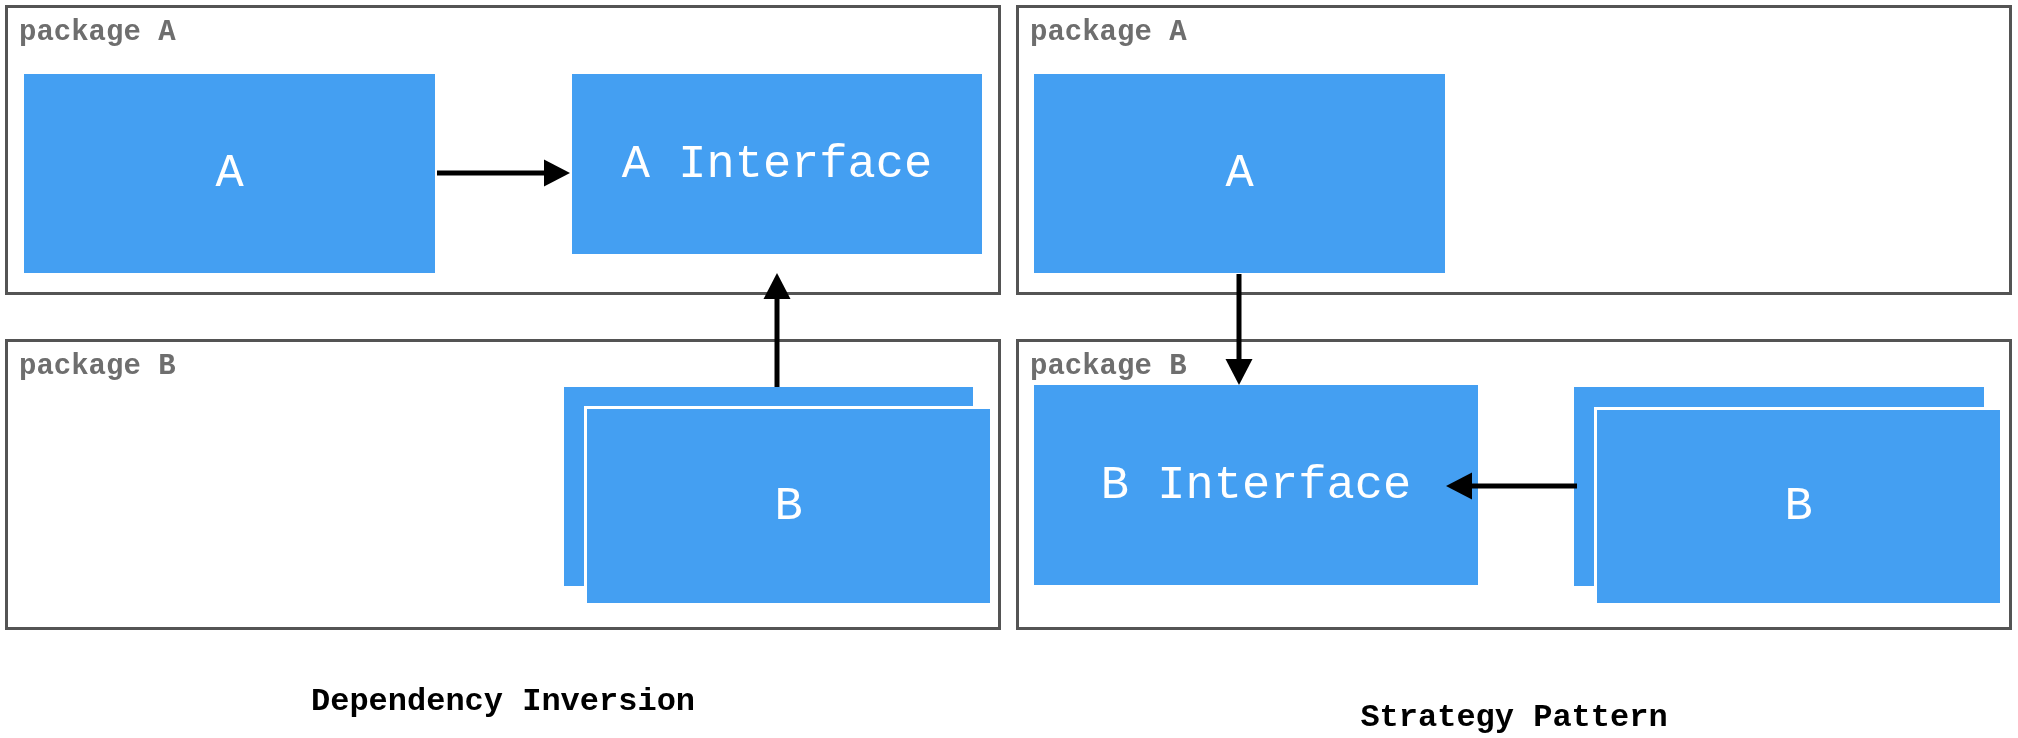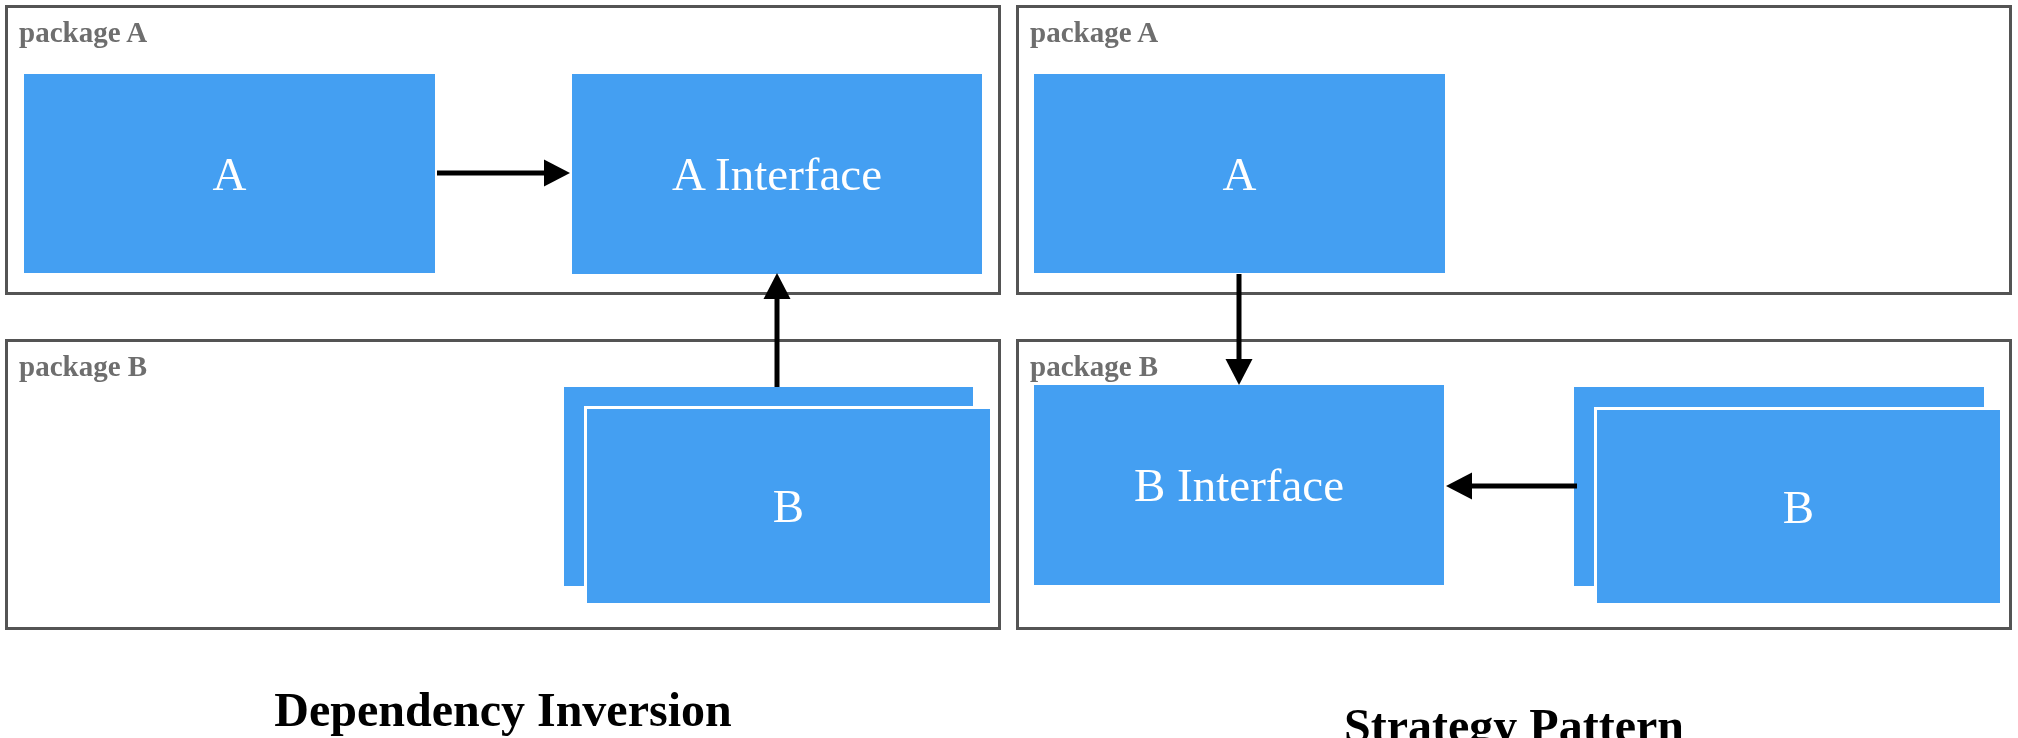--- a/index.html
+++ b/index.html
@@ -1,20 +1,20 @@
 <!DOCTYPE html>
 <html><head>
 <meta charset="utf-8">
 <style>
   html,body{margin:0;padding:0;background:#ffffff;}
   #canvas{
     position:relative;
     width:2018px;height:738px;
     background:var(--background,#ffffff);
-    font-family:Liberation Serif, serif;
+    font-family:Liberation Mono, monospace;
     overflow:hidden;
   }
   .package{
     position:absolute;
     border:3px solid var(--package-border,#545454);
     background:transparent;
     box-sizing:border-box;
   }
   .package-label{
     position:absolute;
@@ -32,21 +32,21 @@
     color:var(--box-text,#ffffff);
     font-size:47px;
     font-weight:400;
     box-sizing:border-box;
   }
   .bluebox.back{z-index:1;}
   .bluebox.front{z-index:2;border:3px solid #ffffff;}
   .title{
     position:absolute;
     text-align:center;
-    font-size:48px;
+    font-size:32px;
     font-weight:bold;
     color:var(--title-text,#000000);
     line-height:1.0;
   }
   #arrow-layer{
     position:absolute;top:0;left:0;
     width:2018px;height:738px;
     z-index:3;
     pointer-events:none;
   }
@@ -63,21 +63,21 @@
   </div>
 
   <div class="package" style="left:5px;top:339px;width:996px;height:291px;">
     <div class="package-label">package B</div>
   </div>
 
   <div class="bluebox" style="left:24px;top:74px;width:411px;height:199px;">
     <span>A</span>
   </div>
 
-  <div class="bluebox" style="left:572px;top:74px;width:410px;height:200px;">
+  <div class="bluebox" style="left:572px;top:74px;width:410px;height:180px;">
     <span>A Interface</span>
   </div>
 
   <div class="bluebox back" style="left:564px;top:387px;width:409px;height:199px;"></div>
 
   <div class="bluebox front" style="left:584px;top:406px;width:409px;height:200px;">
     <span>B</span>
   </div>
 
   <div class="title" style="left:5px;top:686px;width:996px;">Dependency Inversion</div>
@@ -87,21 +87,21 @@
   </div>
 
   <div class="package" style="left:1016px;top:339px;width:996px;height:291px;">
     <div class="package-label">package B</div>
   </div>
 
   <div class="bluebox" style="left:1034px;top:74px;width:411px;height:199px;">
     <span>A</span>
   </div>
 
-  <div class="bluebox" style="left:1034px;top:385px;width:410px;height:200px;">
+  <div class="bluebox" style="left:1034px;top:385px;width:444px;height:200px;">
     <span>B Interface</span>
   </div>
 
   <div class="bluebox back" style="left:1574px;top:387px;width:410px;height:199px;"></div>
 
   <div class="bluebox front" style="left:1594px;top:407px;width:409px;height:199px;">
     <span>B</span>
   </div>
 
   <div class="title" style="left:1016px;top:686px;width:996px;margin-top:16px;">Strategy Pattern</div>

